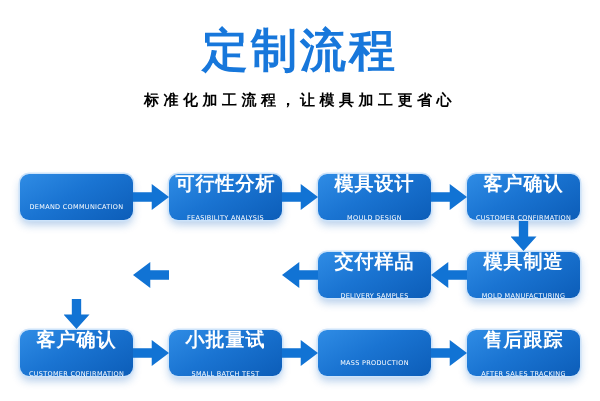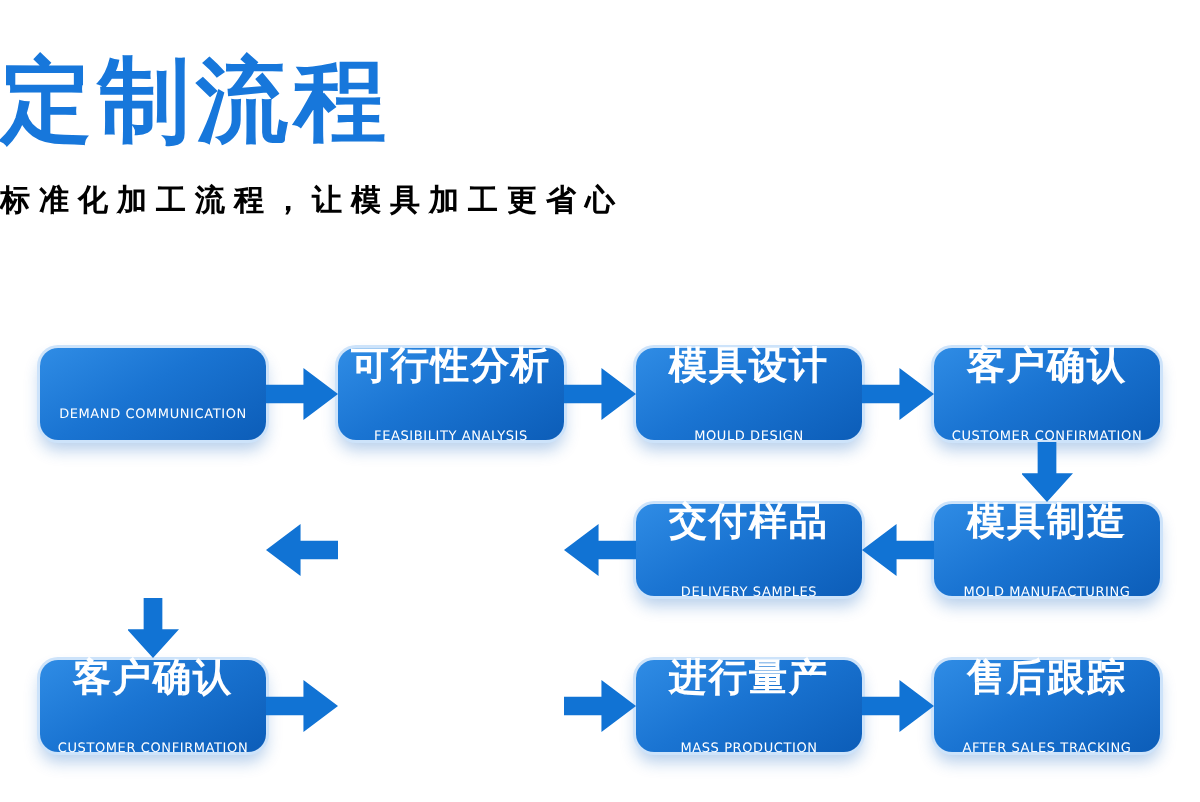--- a/index.html
+++ b/index.html
@@ -1,19 +1,19 @@
 <!DOCTYPE html>
 <html><head>
 <meta charset="utf-8">
 <style>
   * { margin:0; padding:0; box-sizing:border-box; }
   html,body { width:600px; height:401px; background:#ffffff; overflow:hidden;
               font-family:"DejaVu Sans","Liberation Sans",sans-serif; }
 
-  .header { padding-top:22px; }
+  .header { text-align:center; padding-top:22px; }
   .title  { font-size:46px; line-height:56px; font-weight:900; color:#1777db;
             letter-spacing:3px; }
   .subtitle { margin-top:12px; font-size:15px; line-height:20px; font-weight:bold;
               color:#000000; letter-spacing:4.5px; }
 
   .flow { width:560px; margin:64px auto 0;
           display:grid;
           grid-template-columns:113px 36px 113px 36px 113px 36px 113px;
           grid-template-rows:46px 32px 46px 32px 46px;
           align-items:center; justify-items:center; }
@@ -82,23 +82,26 @@
     <div class="en">MOLD MANUFACTURING</div>
   </div>
 
   <div class="arrow-down rv2 c1"></div>
 
   <div class="box r3 c1">
     <div class="zh">客户确认</div>
     <div class="en">CUSTOMER CONFIRMATION</div>
   </div>
   <div class="arrow-right r3 g1"></div>
+  <div class="box r3 c2">
+    <div class="zh">小批量试</div>
+    <div class="en">SMALL BATCH TEST</div>
+  </div>
   <div class="arrow-right r3 g2"></div>
   <div class="box r3 c3">
-    <div class="zh">进行量产</div>
     <div class="en">MASS PRODUCTION</div>
   </div>
   <div class="arrow-right r3 g3"></div>
   <div class="box r3 c4">
     <div class="zh">售后跟踪</div>
     <div class="en">AFTER SALES TRACKING</div>
   </div>
 
 </div>
 

